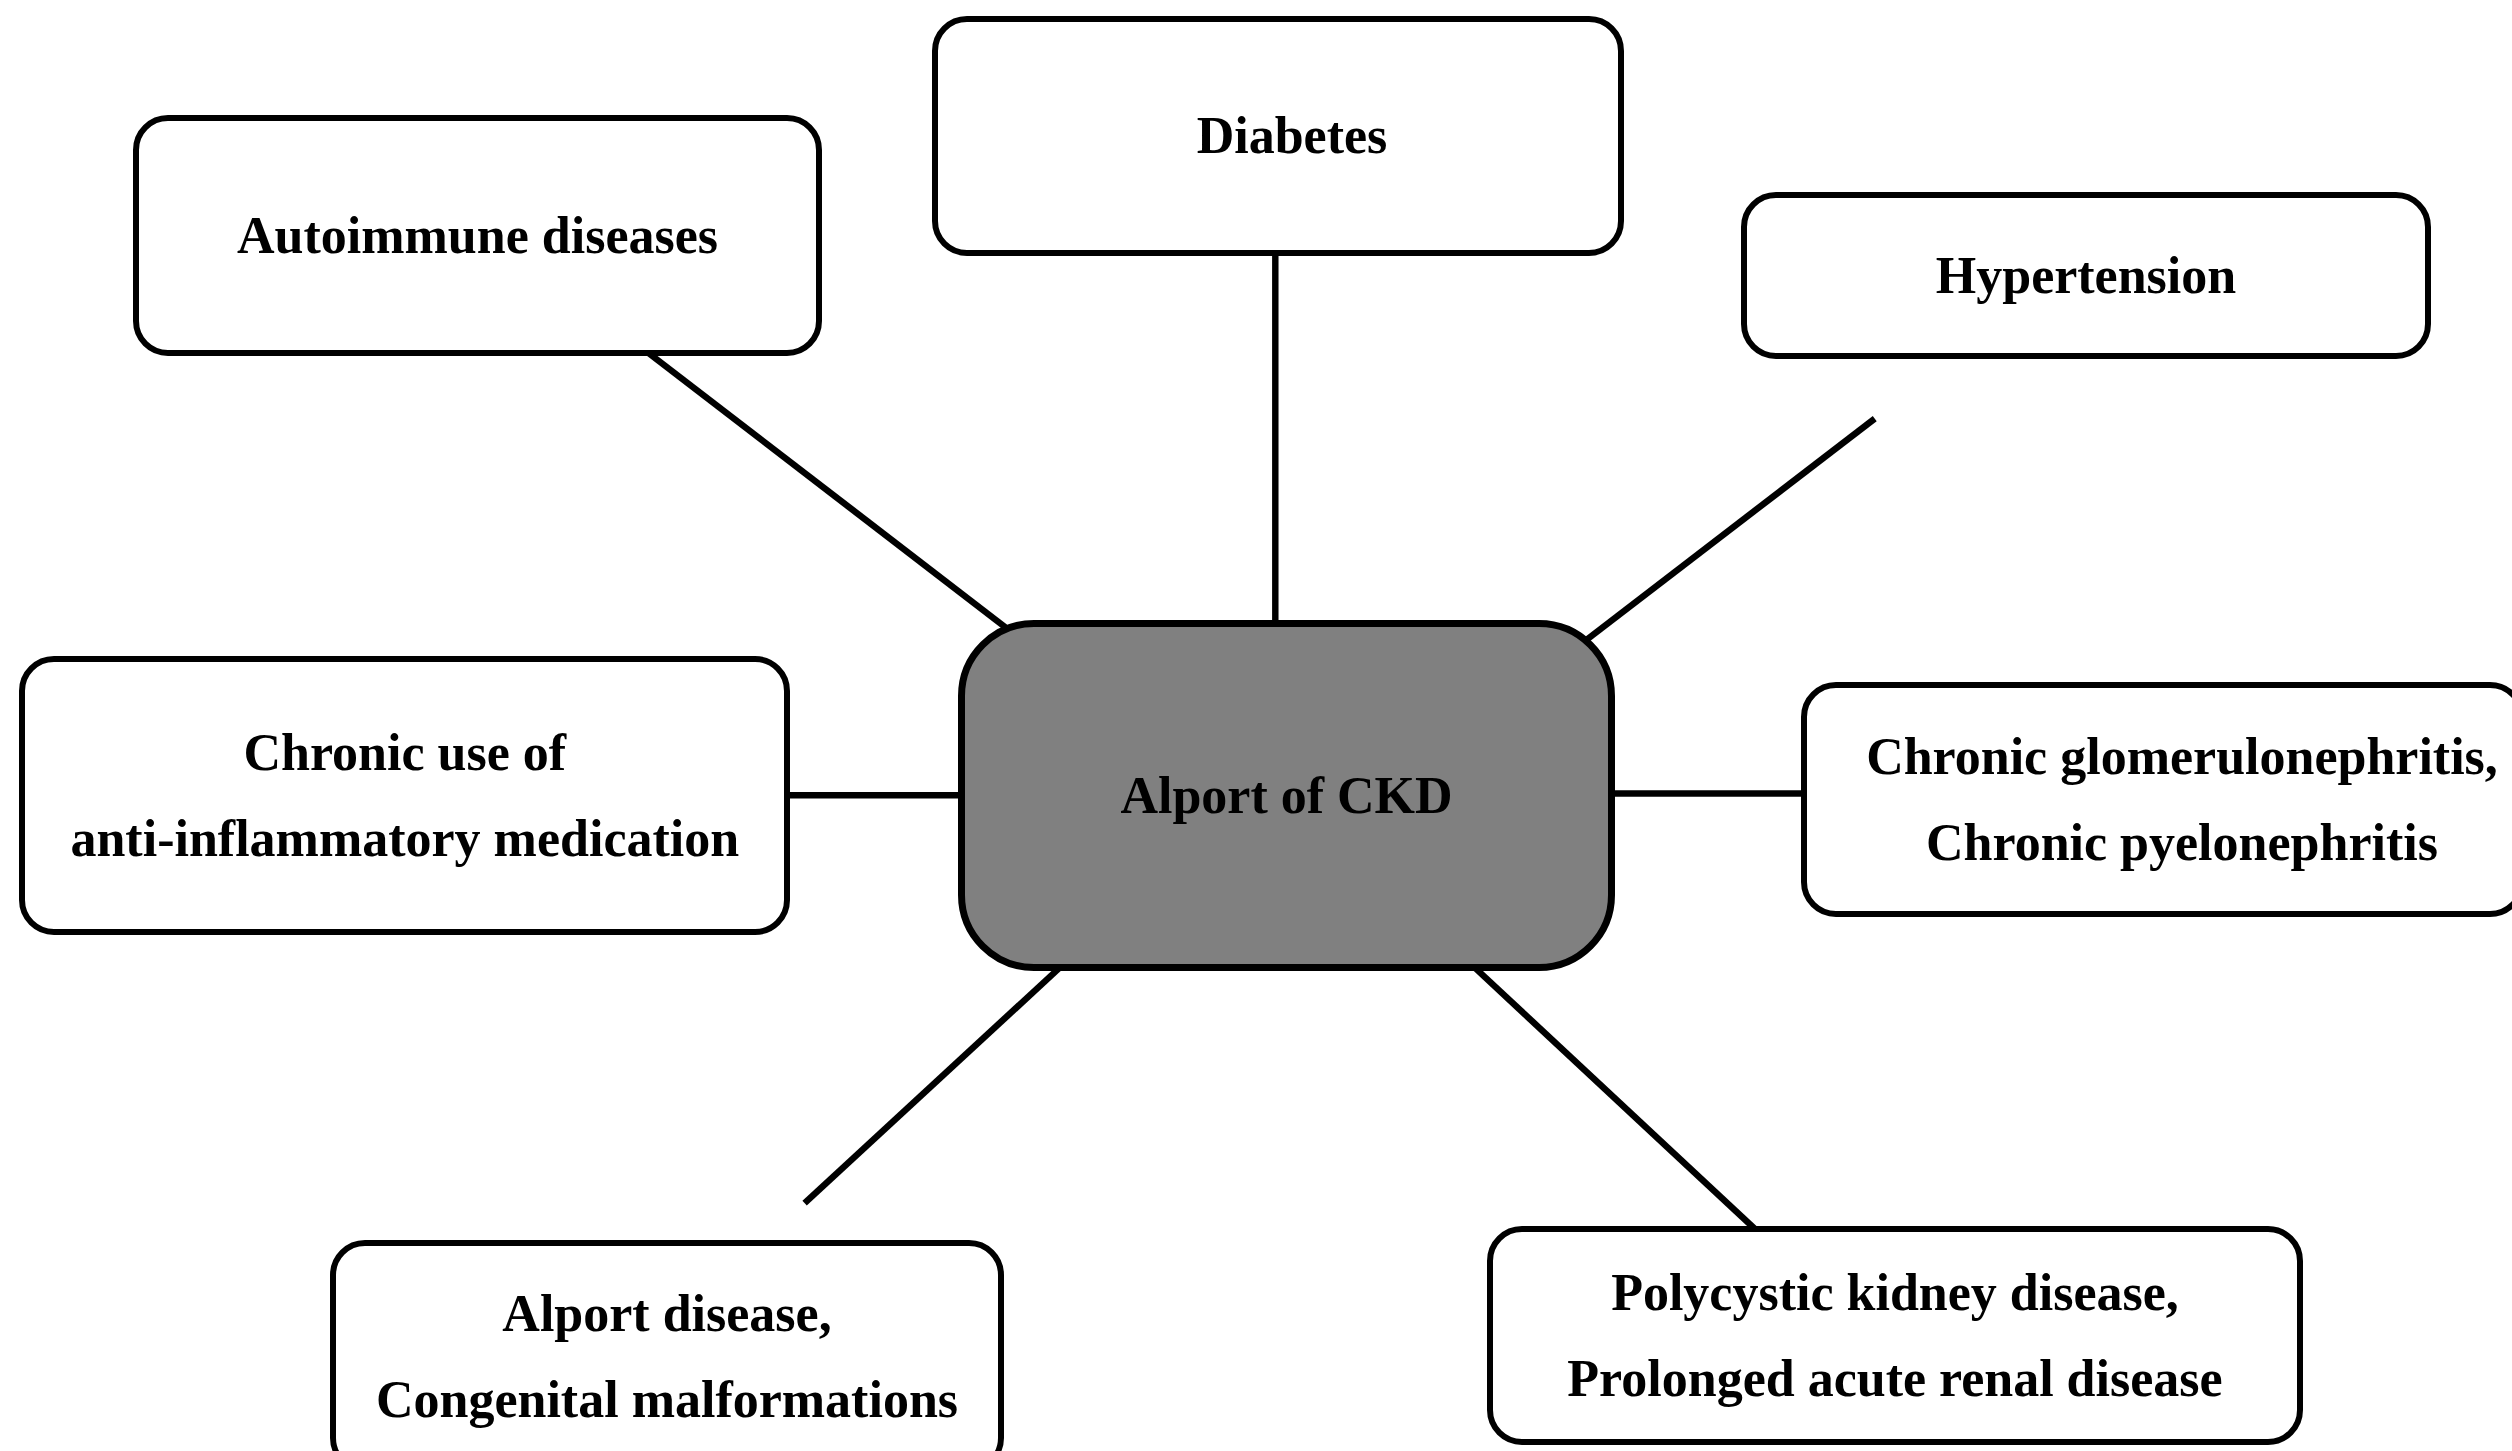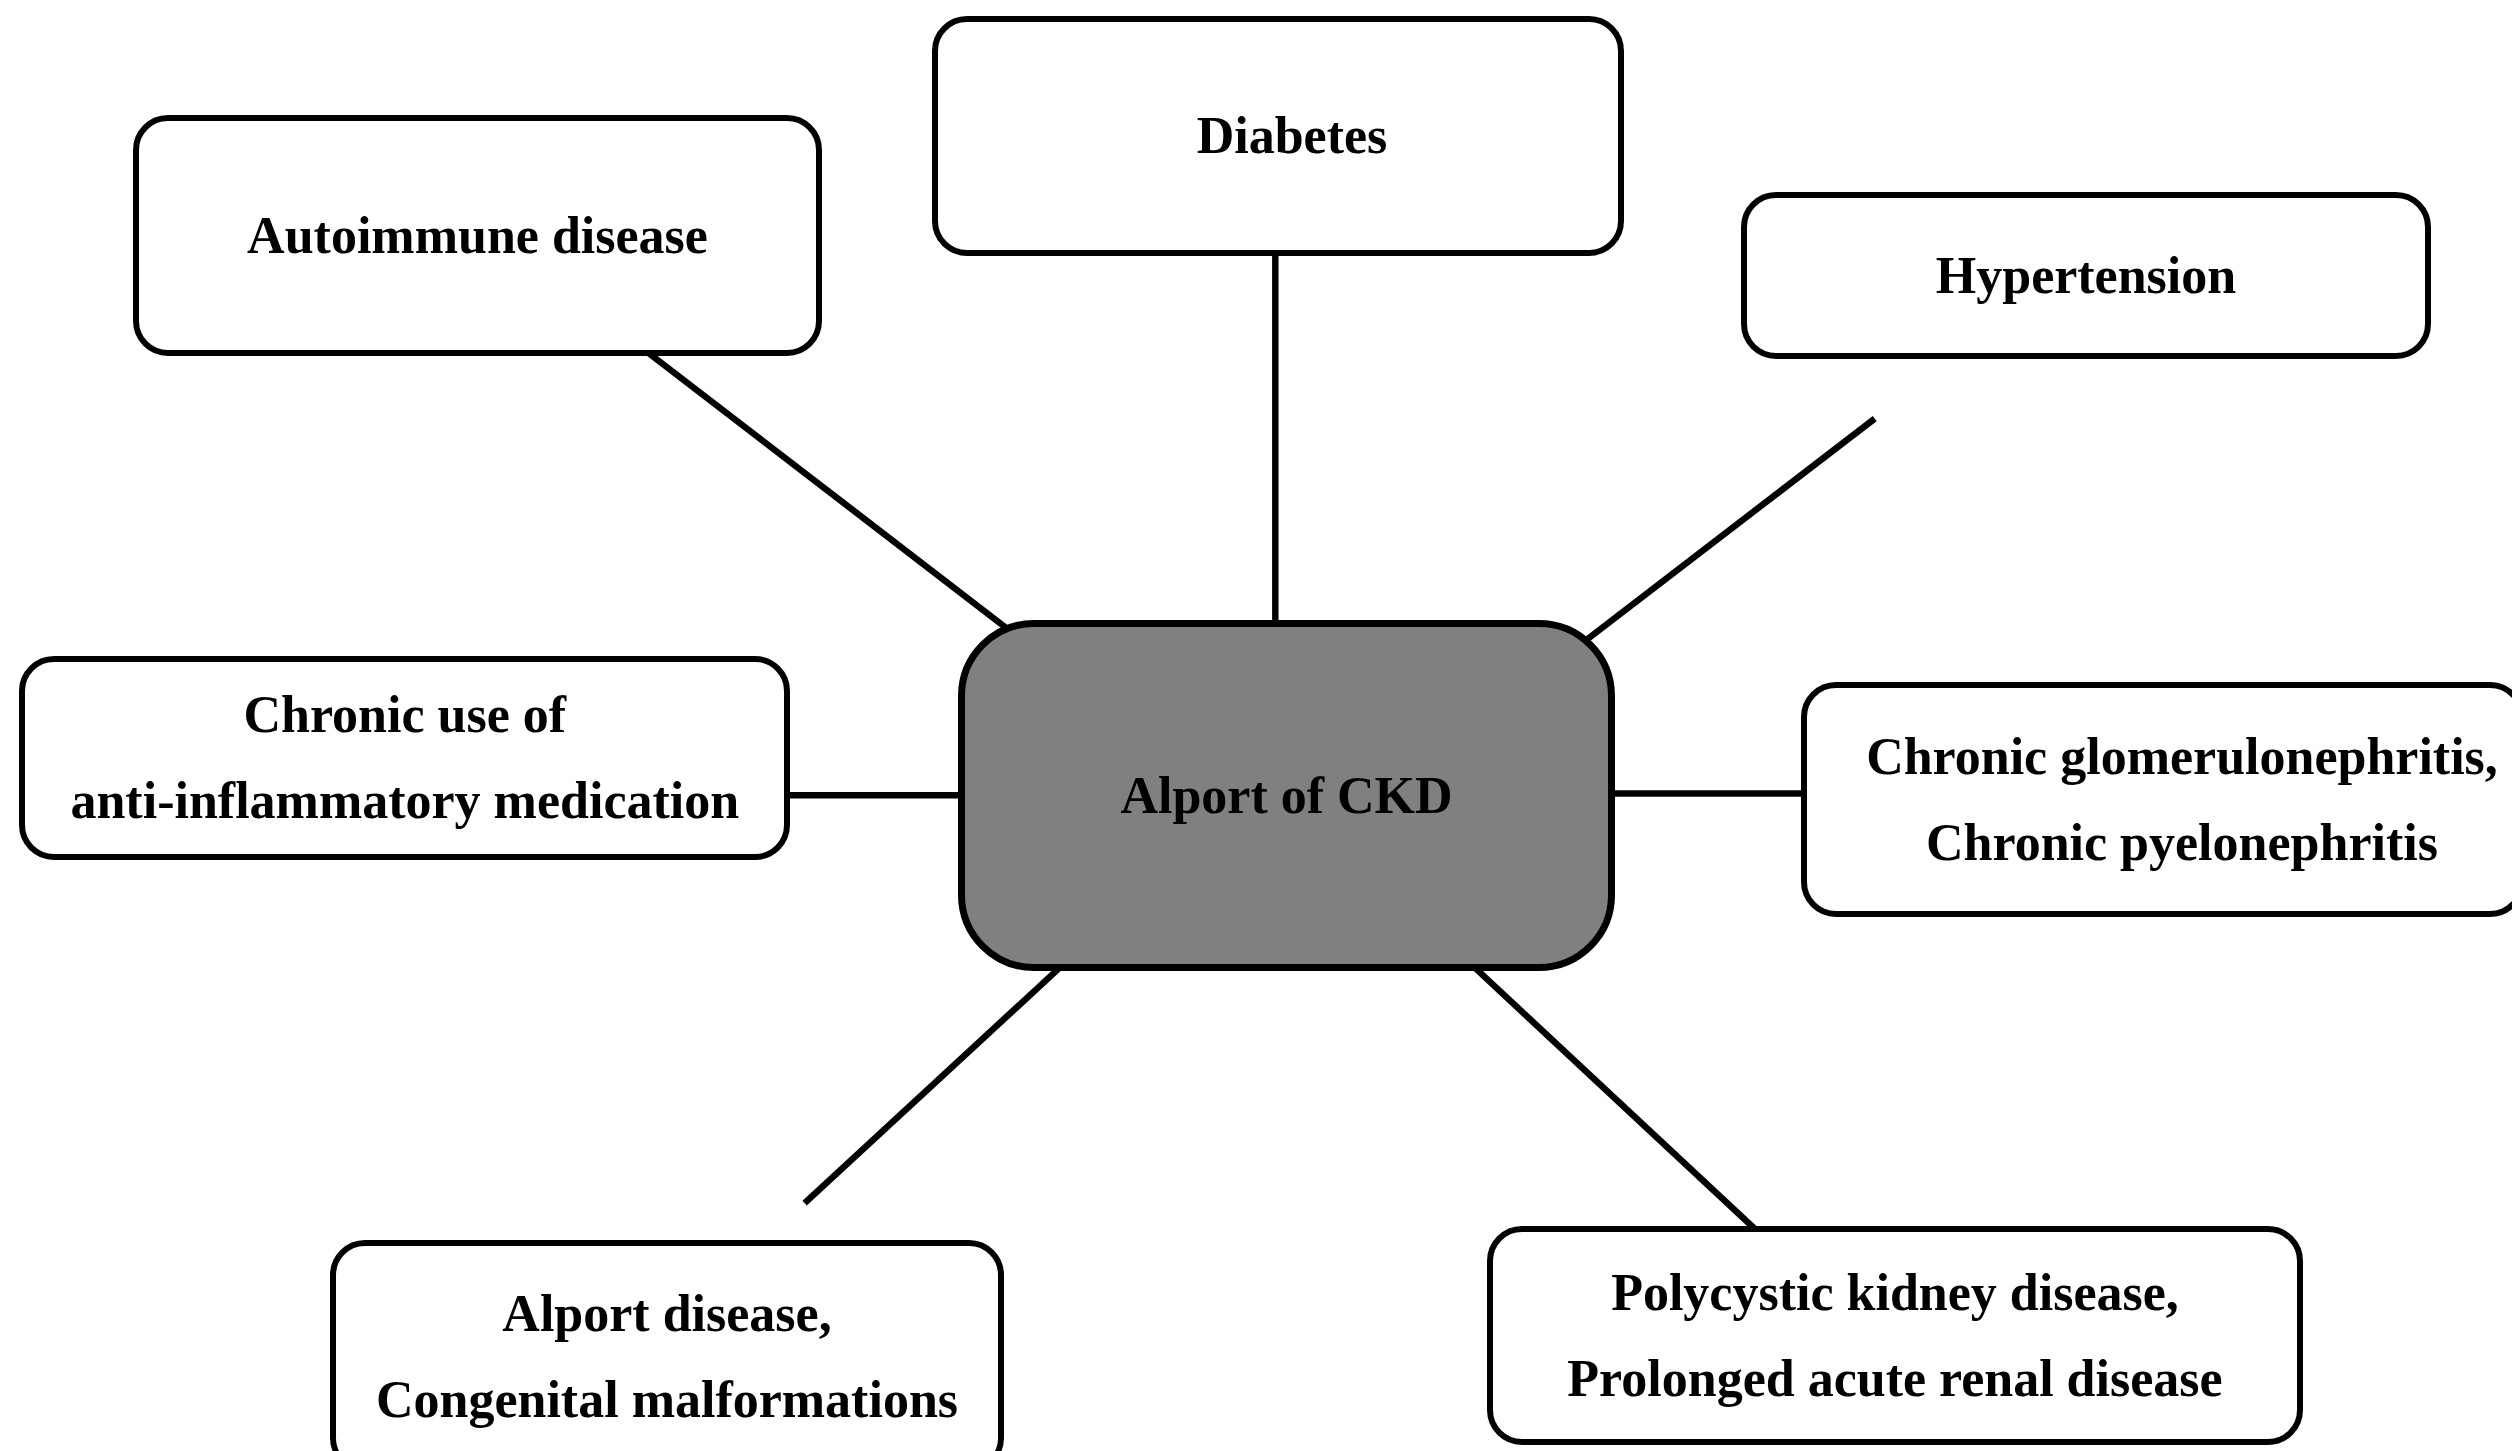--- a/index.html
+++ b/index.html
@@ -47,21 +47,21 @@
   .node span:empty { display: none; }
   .node-center {
     background: #808080;
     border-width: 7.2px;
     border-radius: 76px;
   }
   
   .n-diabetes        { left: 932px; top: 16px;   width: 692px;  height: 240px; padding-left: 28px; }
   .n-autoimmune      { left: 133px;  top: 115px;  width: 689px;  height: 241px; }
   .n-hypertension    { left: 1741px; top: 192px;  width: 690px;  height: 167px; }
-  .n-antiinflam      { left: 19.3px;   top: 656px;  width: 771px;  height: 204px; }
+  .n-antiinflam      { left: 19.3px;   top: 656px;  width: 771px;  height: 279px; }
   .n-glomerulo       { left: 1801px; top: 682px;  width: 724px;  height: 235px; padding-left: 38px; }
   .n-alport          { left: 330px;  top: 1196px; width: 674px;  height: 233px; margin-top: 44px; }
   .n-polycystic      { left: 1487px; top: 1226px; width: 816px; height: 219px; }
   .n-center          { left: 958px; top: 620px;  width: 657px;  height: 351px; }
 </style>
 </head>
 <body>
 
 <div class="canvas">
 
@@ -74,21 +74,21 @@
     <line x1="1325" y1="1195" x2="1000" y2="1495"></line>
     <line x1="1825" y1="1195" x2="2195" y2="1540"></line>
   </svg>
 
   <div class="node n-diabetes">
     <span>Diabetes</span>
 
   </div>
 
   <div class="node n-autoimmune">
-    <span>Autoimmune disease</span>
+    <span>Autoimmune diseases</span>
 
   </div>
 
   <div class="node n-hypertension">
     <span>Hypertension</span>
 
   </div>
 
   <div class="node n-antiinflam">
     <span>Chronic use of</span>

